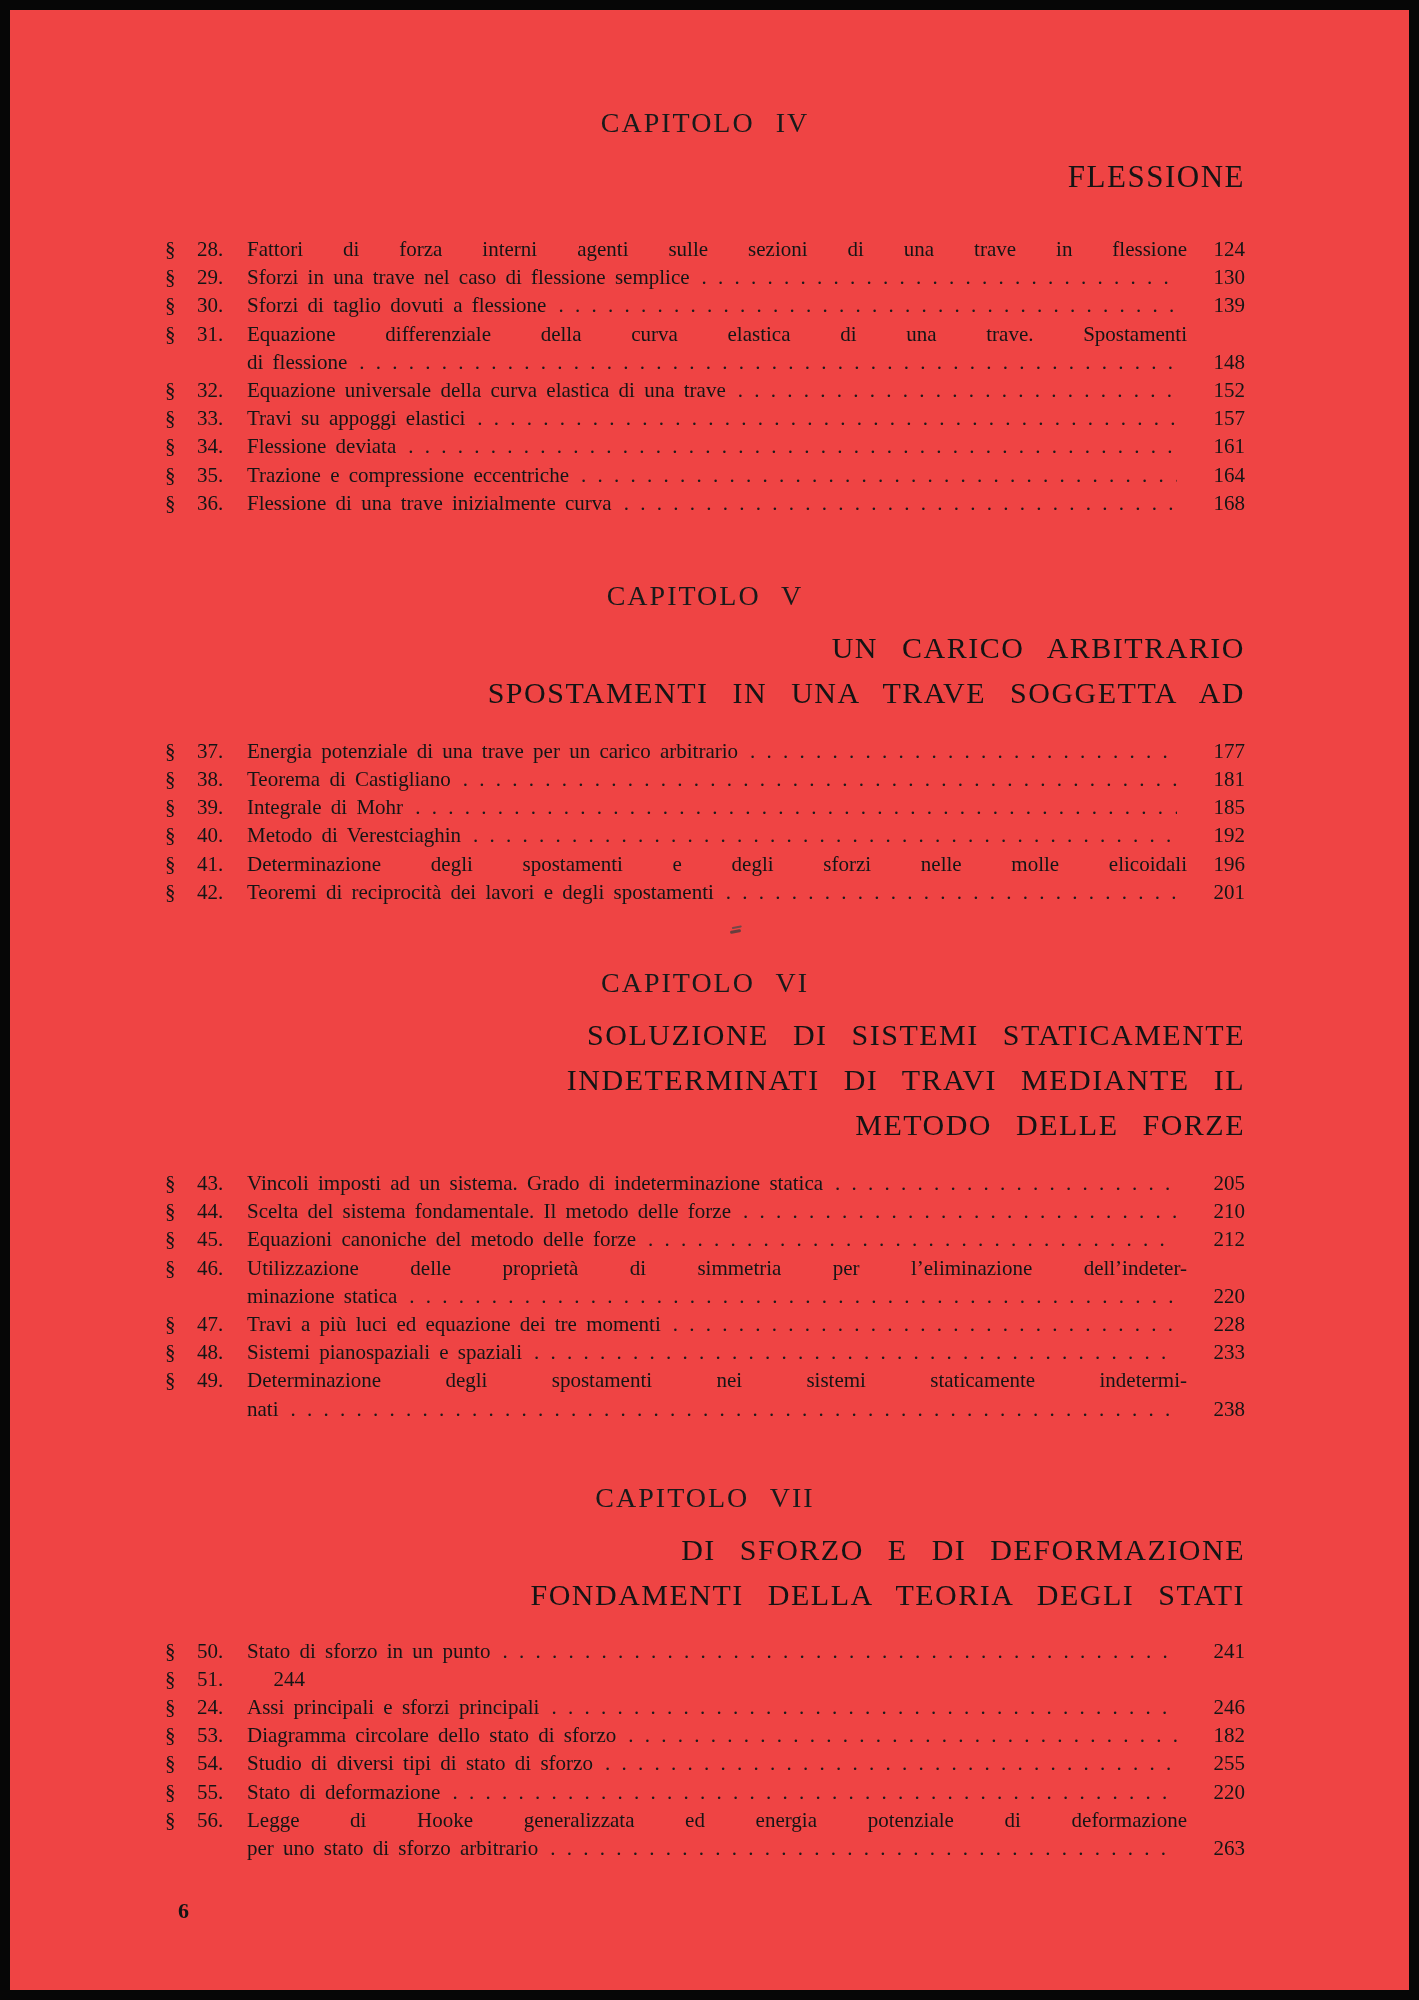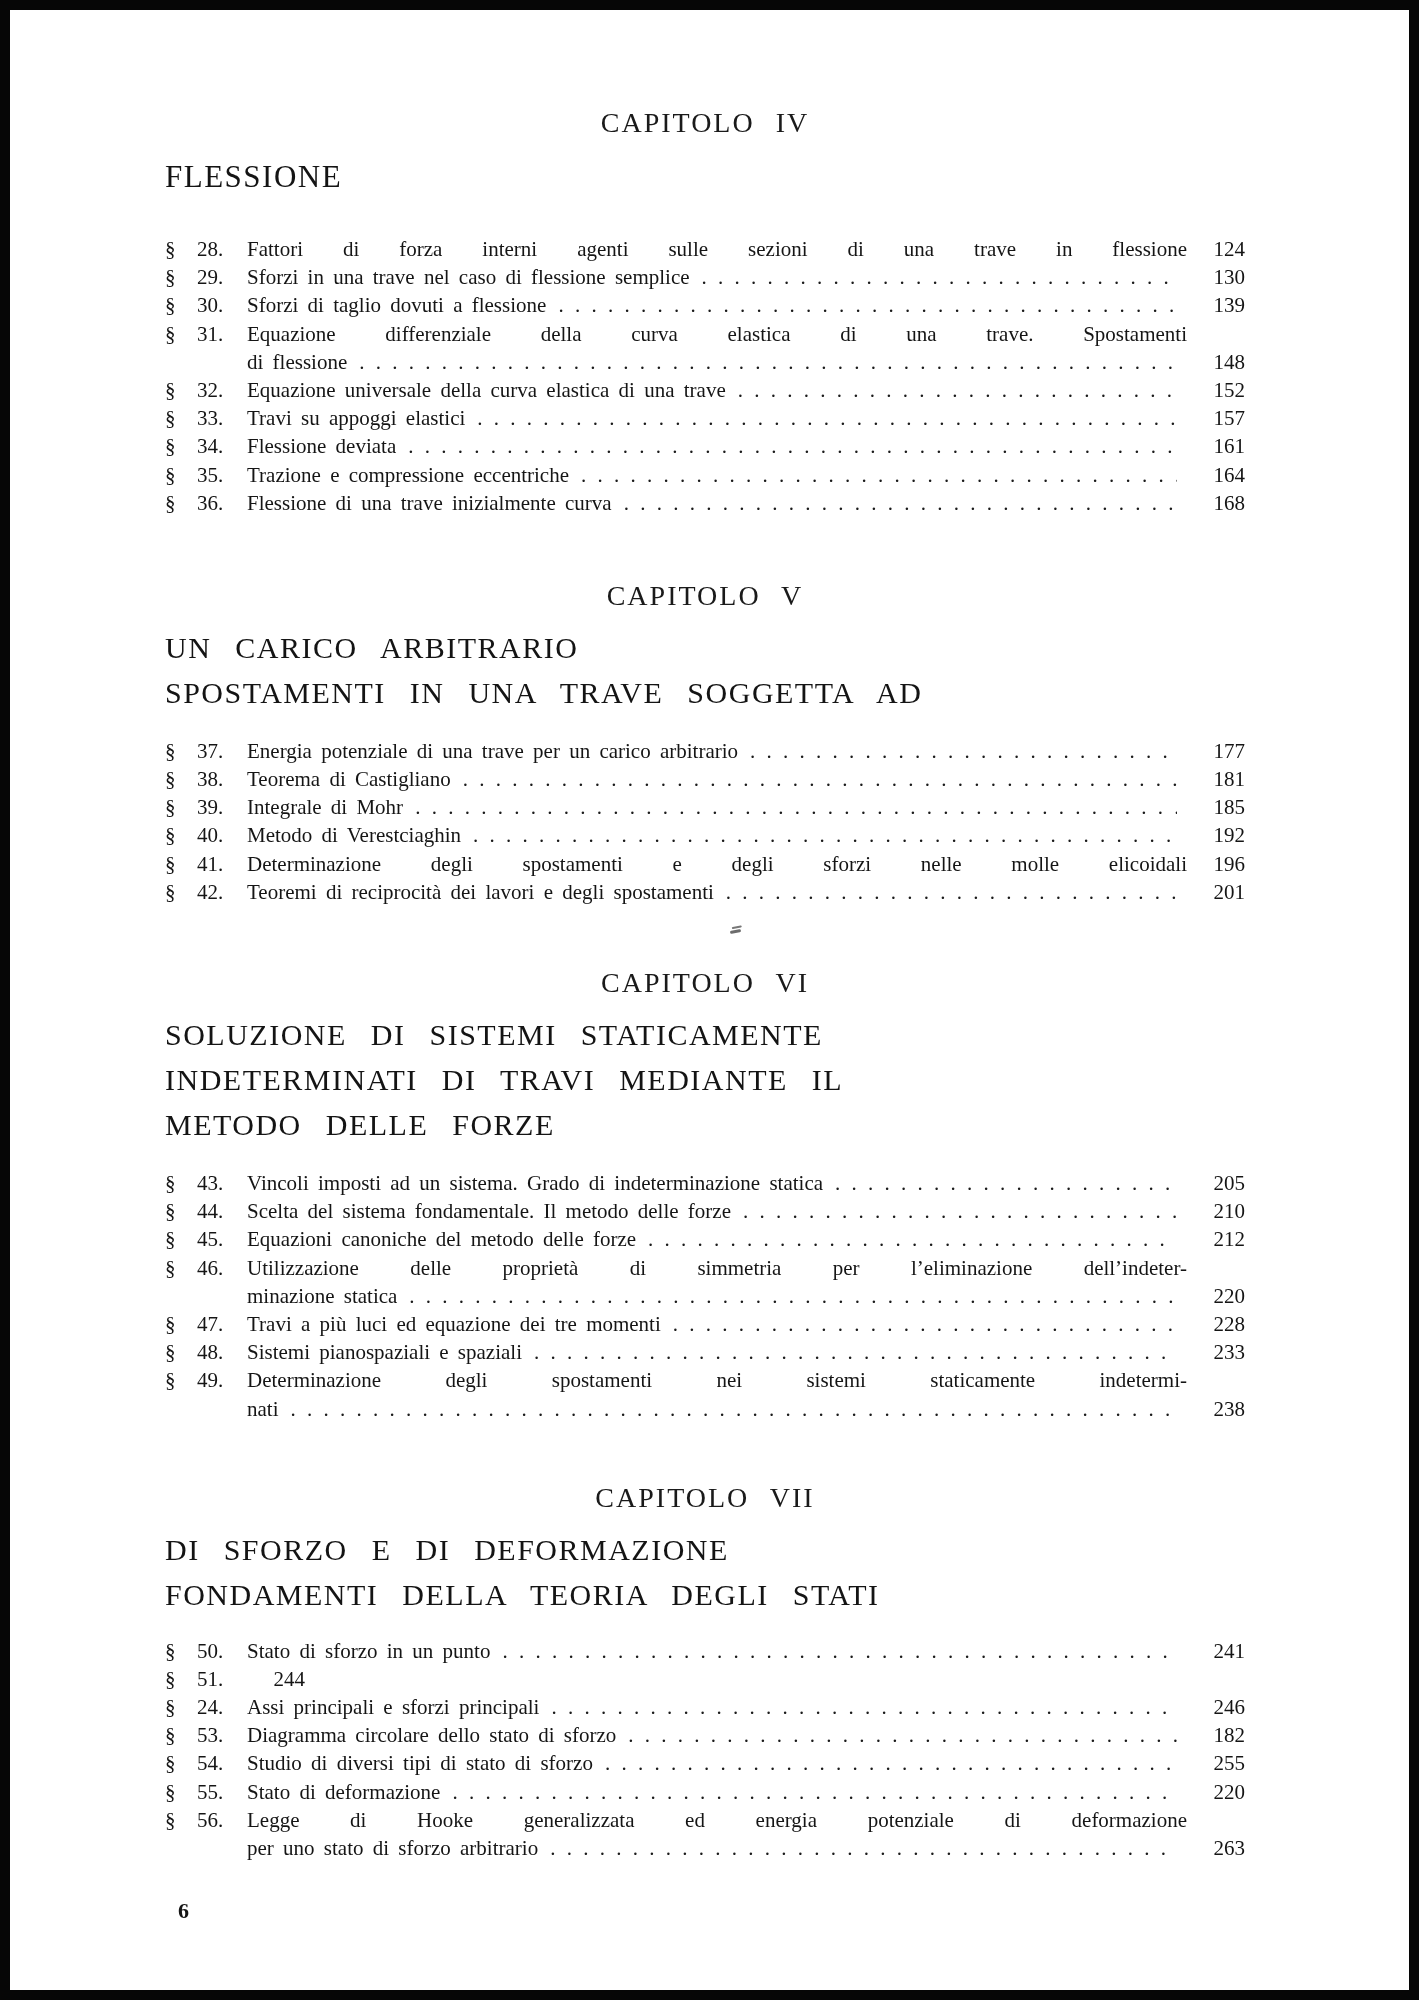--- a/index.html
+++ b/index.html
@@ -8,37 +8,37 @@
     background: #111;
     font-family: "Liberation Serif", "DejaVu Serif", serif;
     color: #151515;
     position: relative;
     overflow: hidden;
   }
   .sheet {
     position: absolute; inset: 0;
     box-sizing: border-box;
     border: 10px solid #060606;
-    background: #ffffff;
+    background: #ef4444;
   }
   .toc {
     box-sizing: border-box;
     padding: 0 164px 0 155px;
   }
   
   .chapter-label {
     text-align: center;
     font-size: 28px;
     line-height: 34px;
     letter-spacing: 2px;
     word-spacing: 12px;
     color: #1a1a1a;
   }
   .chapter-title {
-    text-align: left;
+    text-align: right;
     font-size: 30px;
     line-height: 45px;
     letter-spacing: 1.5px;
     word-spacing: 15px;
     margin-top: 12px;
     color: #141414;
   }
   
   .chapter:nth-of-type(1) .chapter-label { margin-top: 96px; }
   .chapter:nth-of-type(1) .chapter-title { margin-top: 14px; font-size: 31px; }

